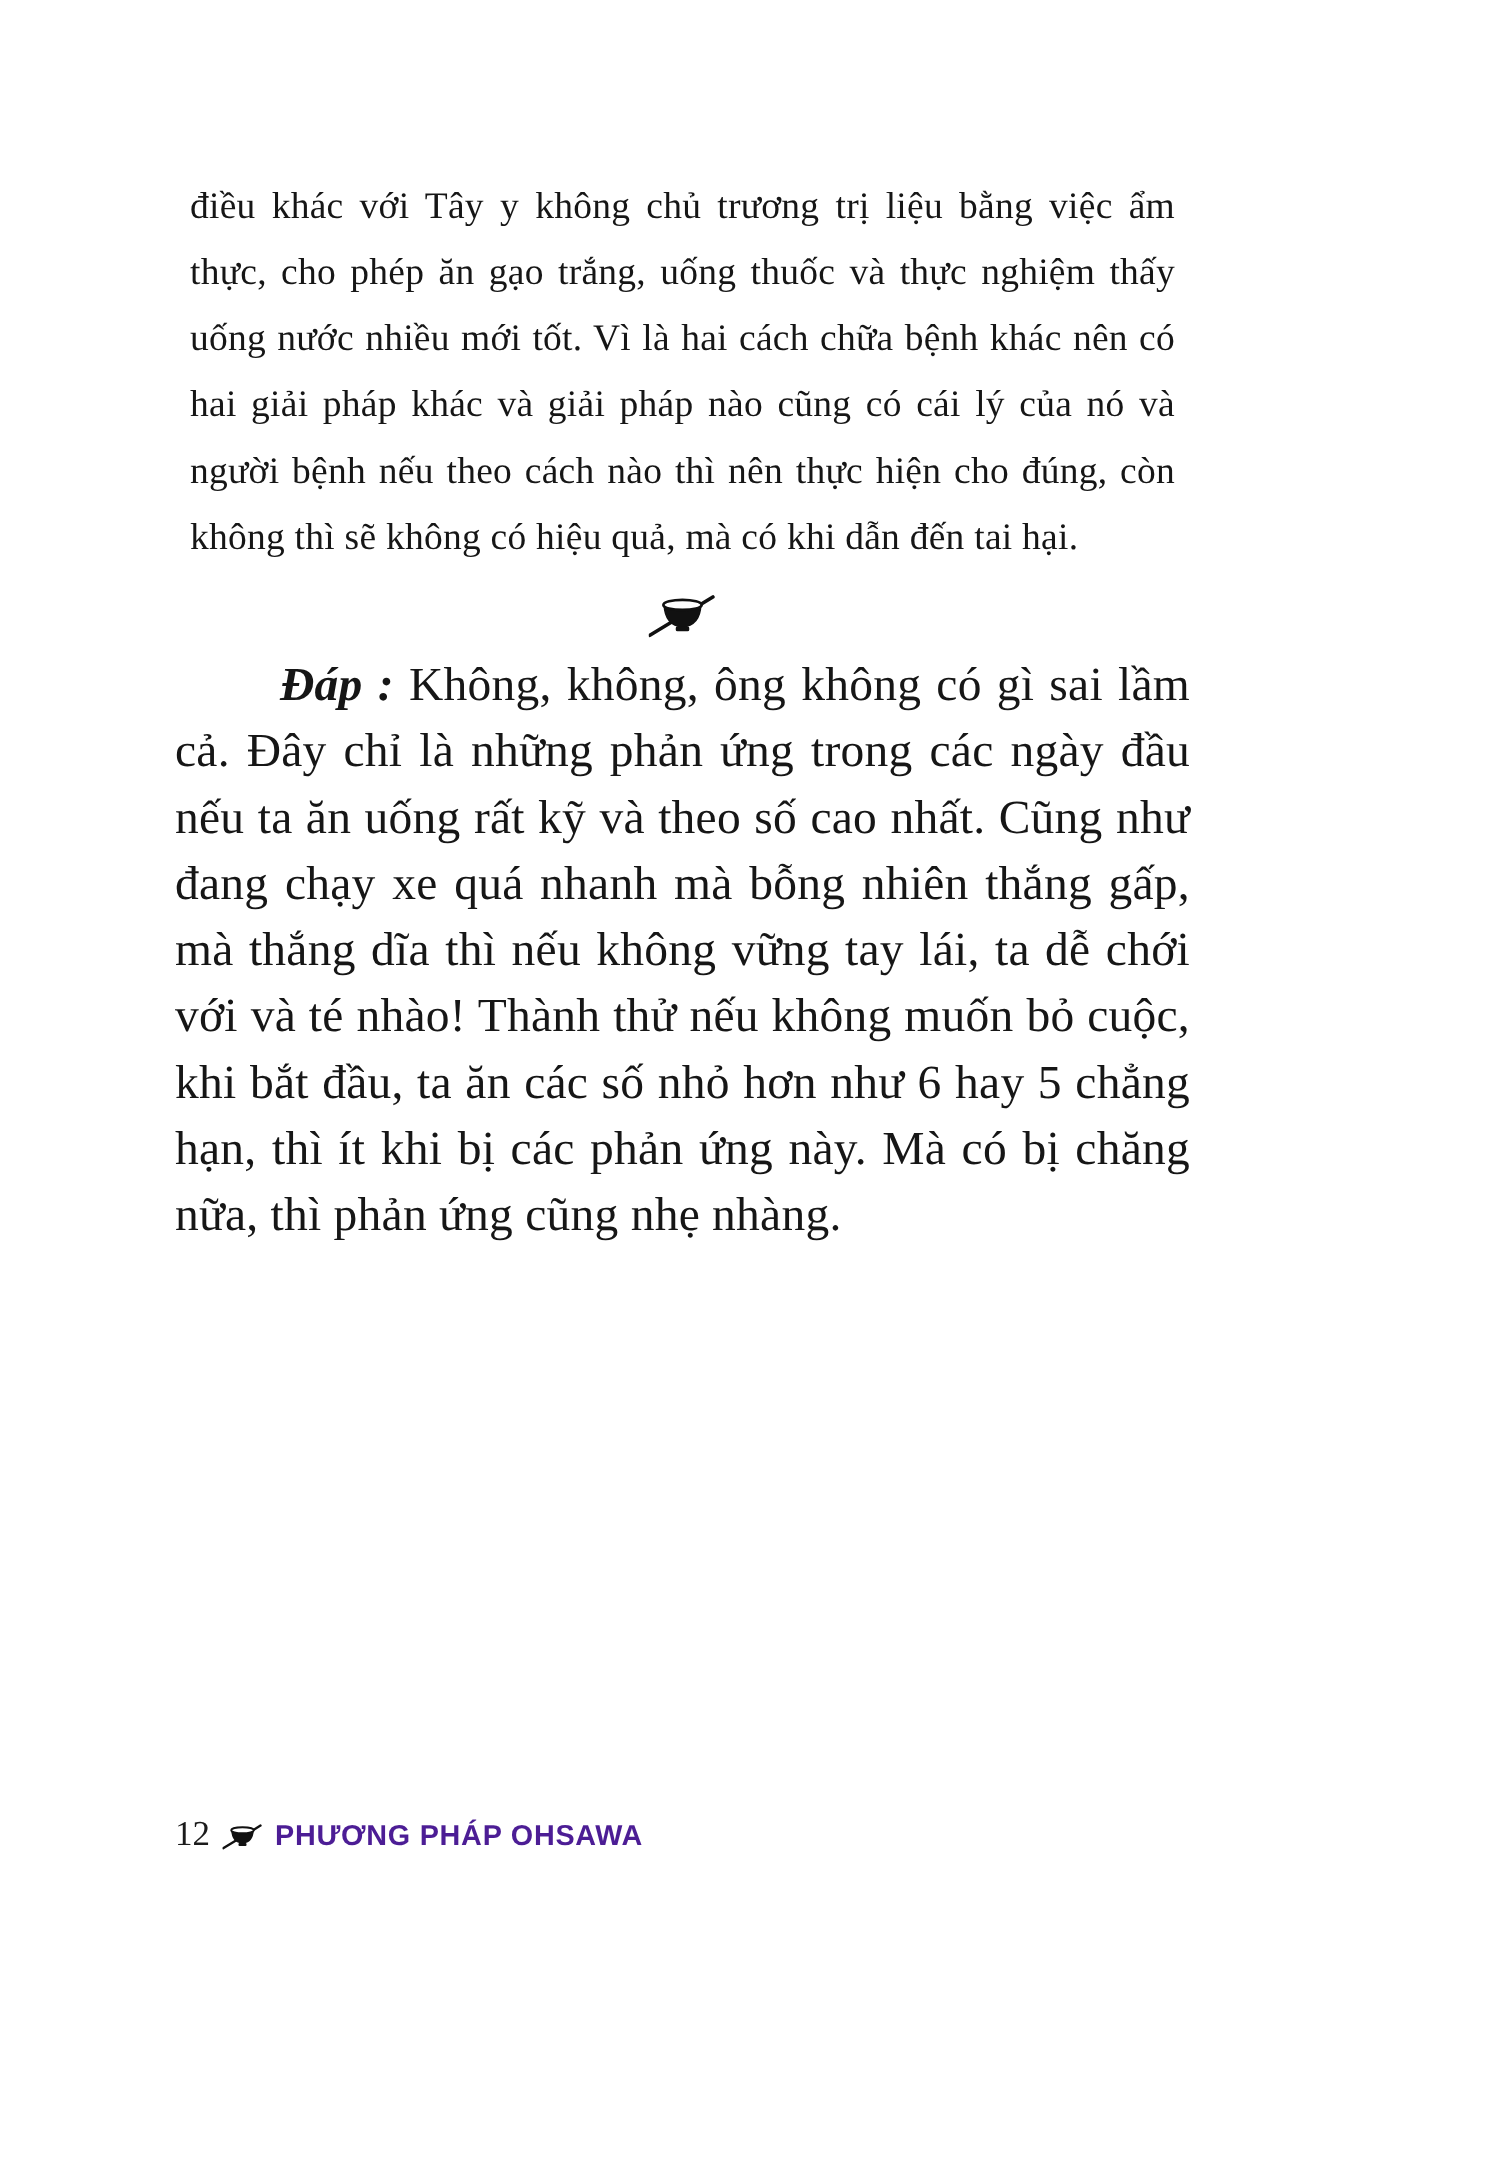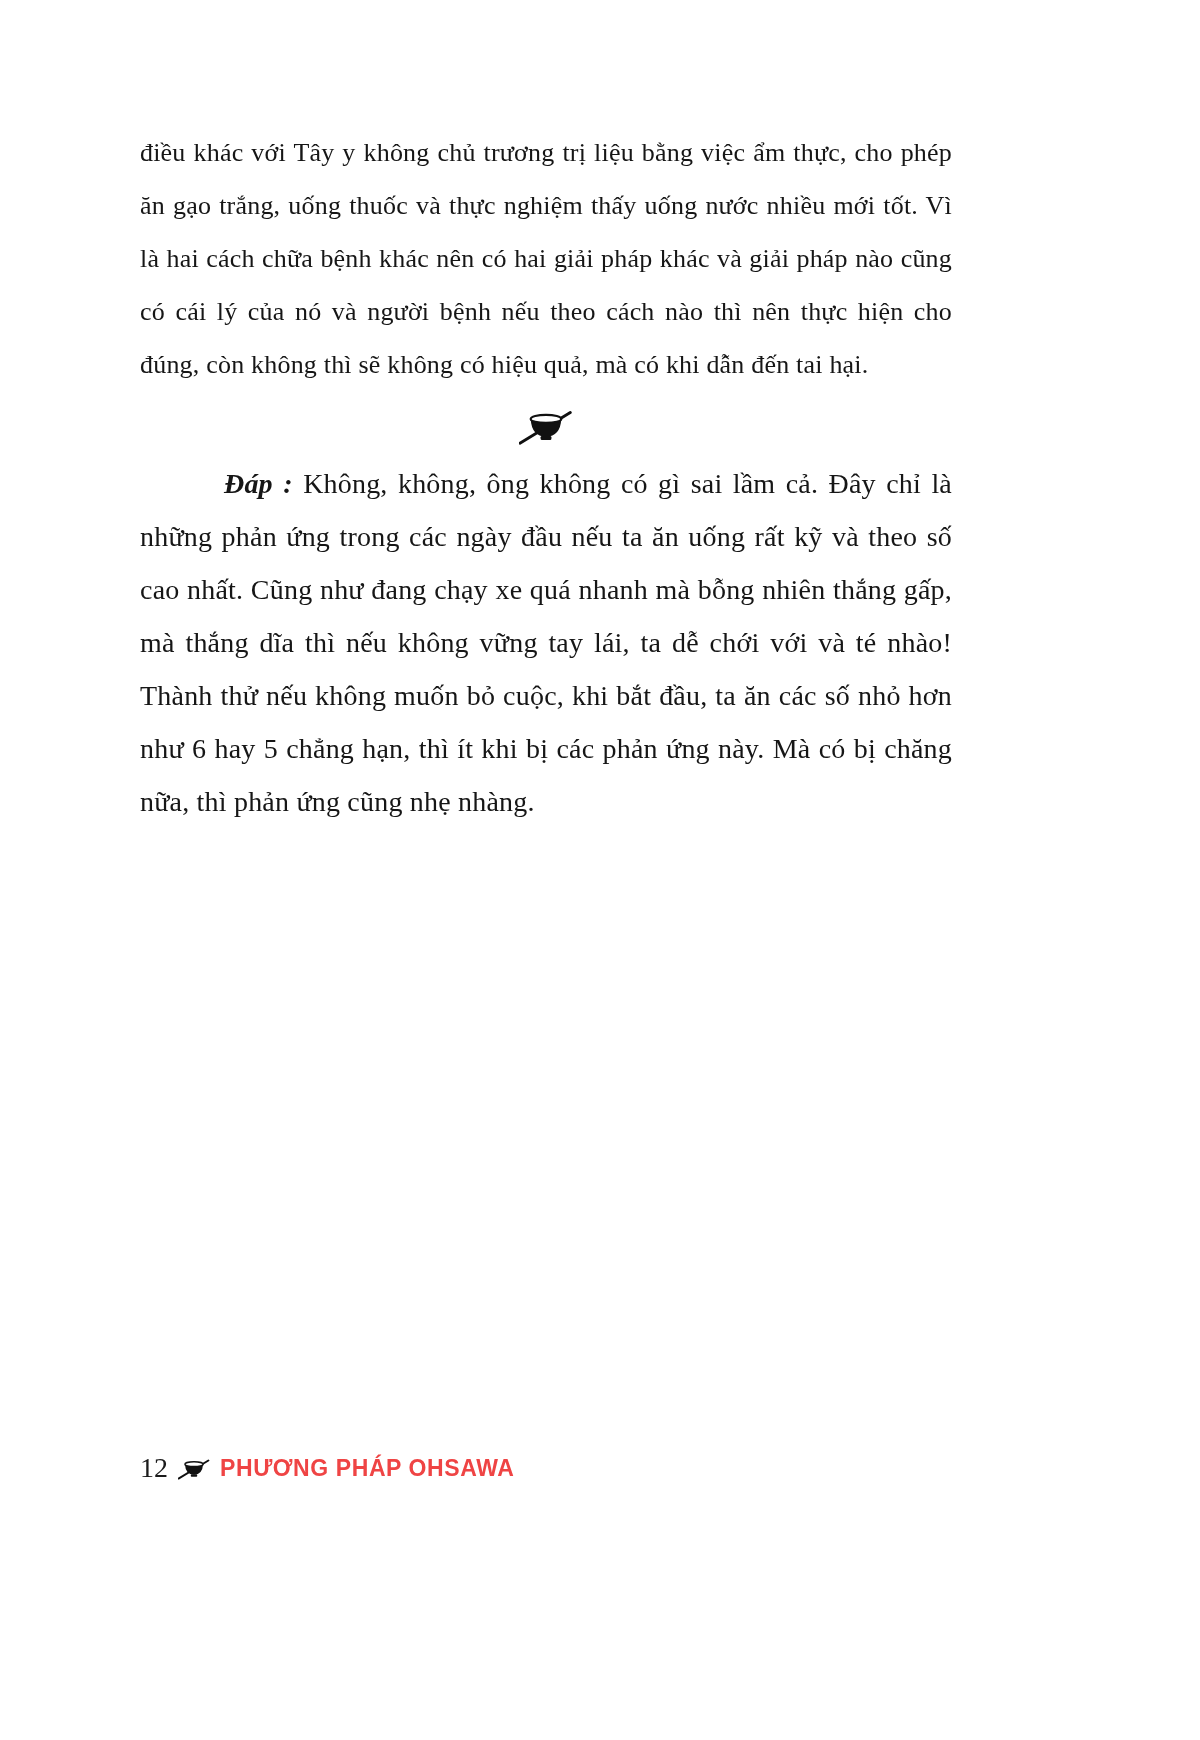--- a/index.html
+++ b/index.html
@@ -17,22 +17,22 @@
     color: #161616;
     overflow: hidden;
   }
   .content {
     position: absolute;
     left: 140px;
     top: 126px;
     width: 812px;
   }
   .body-para {
-    margin: 0;
-    font-size: 26px;
+    margin: 12px;
+    font-size: 30px;
     line-height: 53px;
     text-align: justify;
     letter-spacing: 0.2px;
   }
   .question {
     margin: 50px 0 0 48px;
     width: 760px;
     font-size: 34px;
     line-height: 53px;
     font-weight: 700;
@@ -44,21 +44,21 @@
     margin: 16px 0 6px 0;
     width: 812px;
     text-align: center;
   }
   .divider svg {
     display: inline-block;
     vertical-align: middle;
   }
   .answer {
     margin: 10px 0 0 0;
-    font-size: 28px;
+    font-size: 38px;
     line-height: 53px;
     text-align: justify;
     text-indent: 84px;
     letter-spacing: 0.2px;
   }
   .answer-label {
     font-weight: 700;
     font-style: italic;
   }
   .footer {
@@ -76,21 +76,21 @@
   }
   .footer svg {
     display: block;
     margin-top: 2px;
   }
   .book-title {
     font-family: "Liberation Sans", sans-serif;
     font-weight: 700;
     font-size: 23px;
     letter-spacing: 0.6px;
-    color: #ef4444;
+    color: #4c1d95;
   }
 </style>
 </head>
 <body>
 
 <div class="page">
 
   <div class="content">
 
     <p class="body-para">điều khác với Tây y không chủ trương trị liệu bằng việc ẩm thực, cho phép ăn gạo trắng, uống thuốc và thực nghiệm thấy uống nước nhiều mới tốt. Vì là hai cách chữa bệnh khác nên có hai giải pháp khác và giải pháp nào cũng có cái lý của nó và người bệnh nếu theo cách nào thì nên thực hiện cho đúng, còn không thì sẽ không có hiệu quả, mà có khi dẫn đến tai hại.</p>

